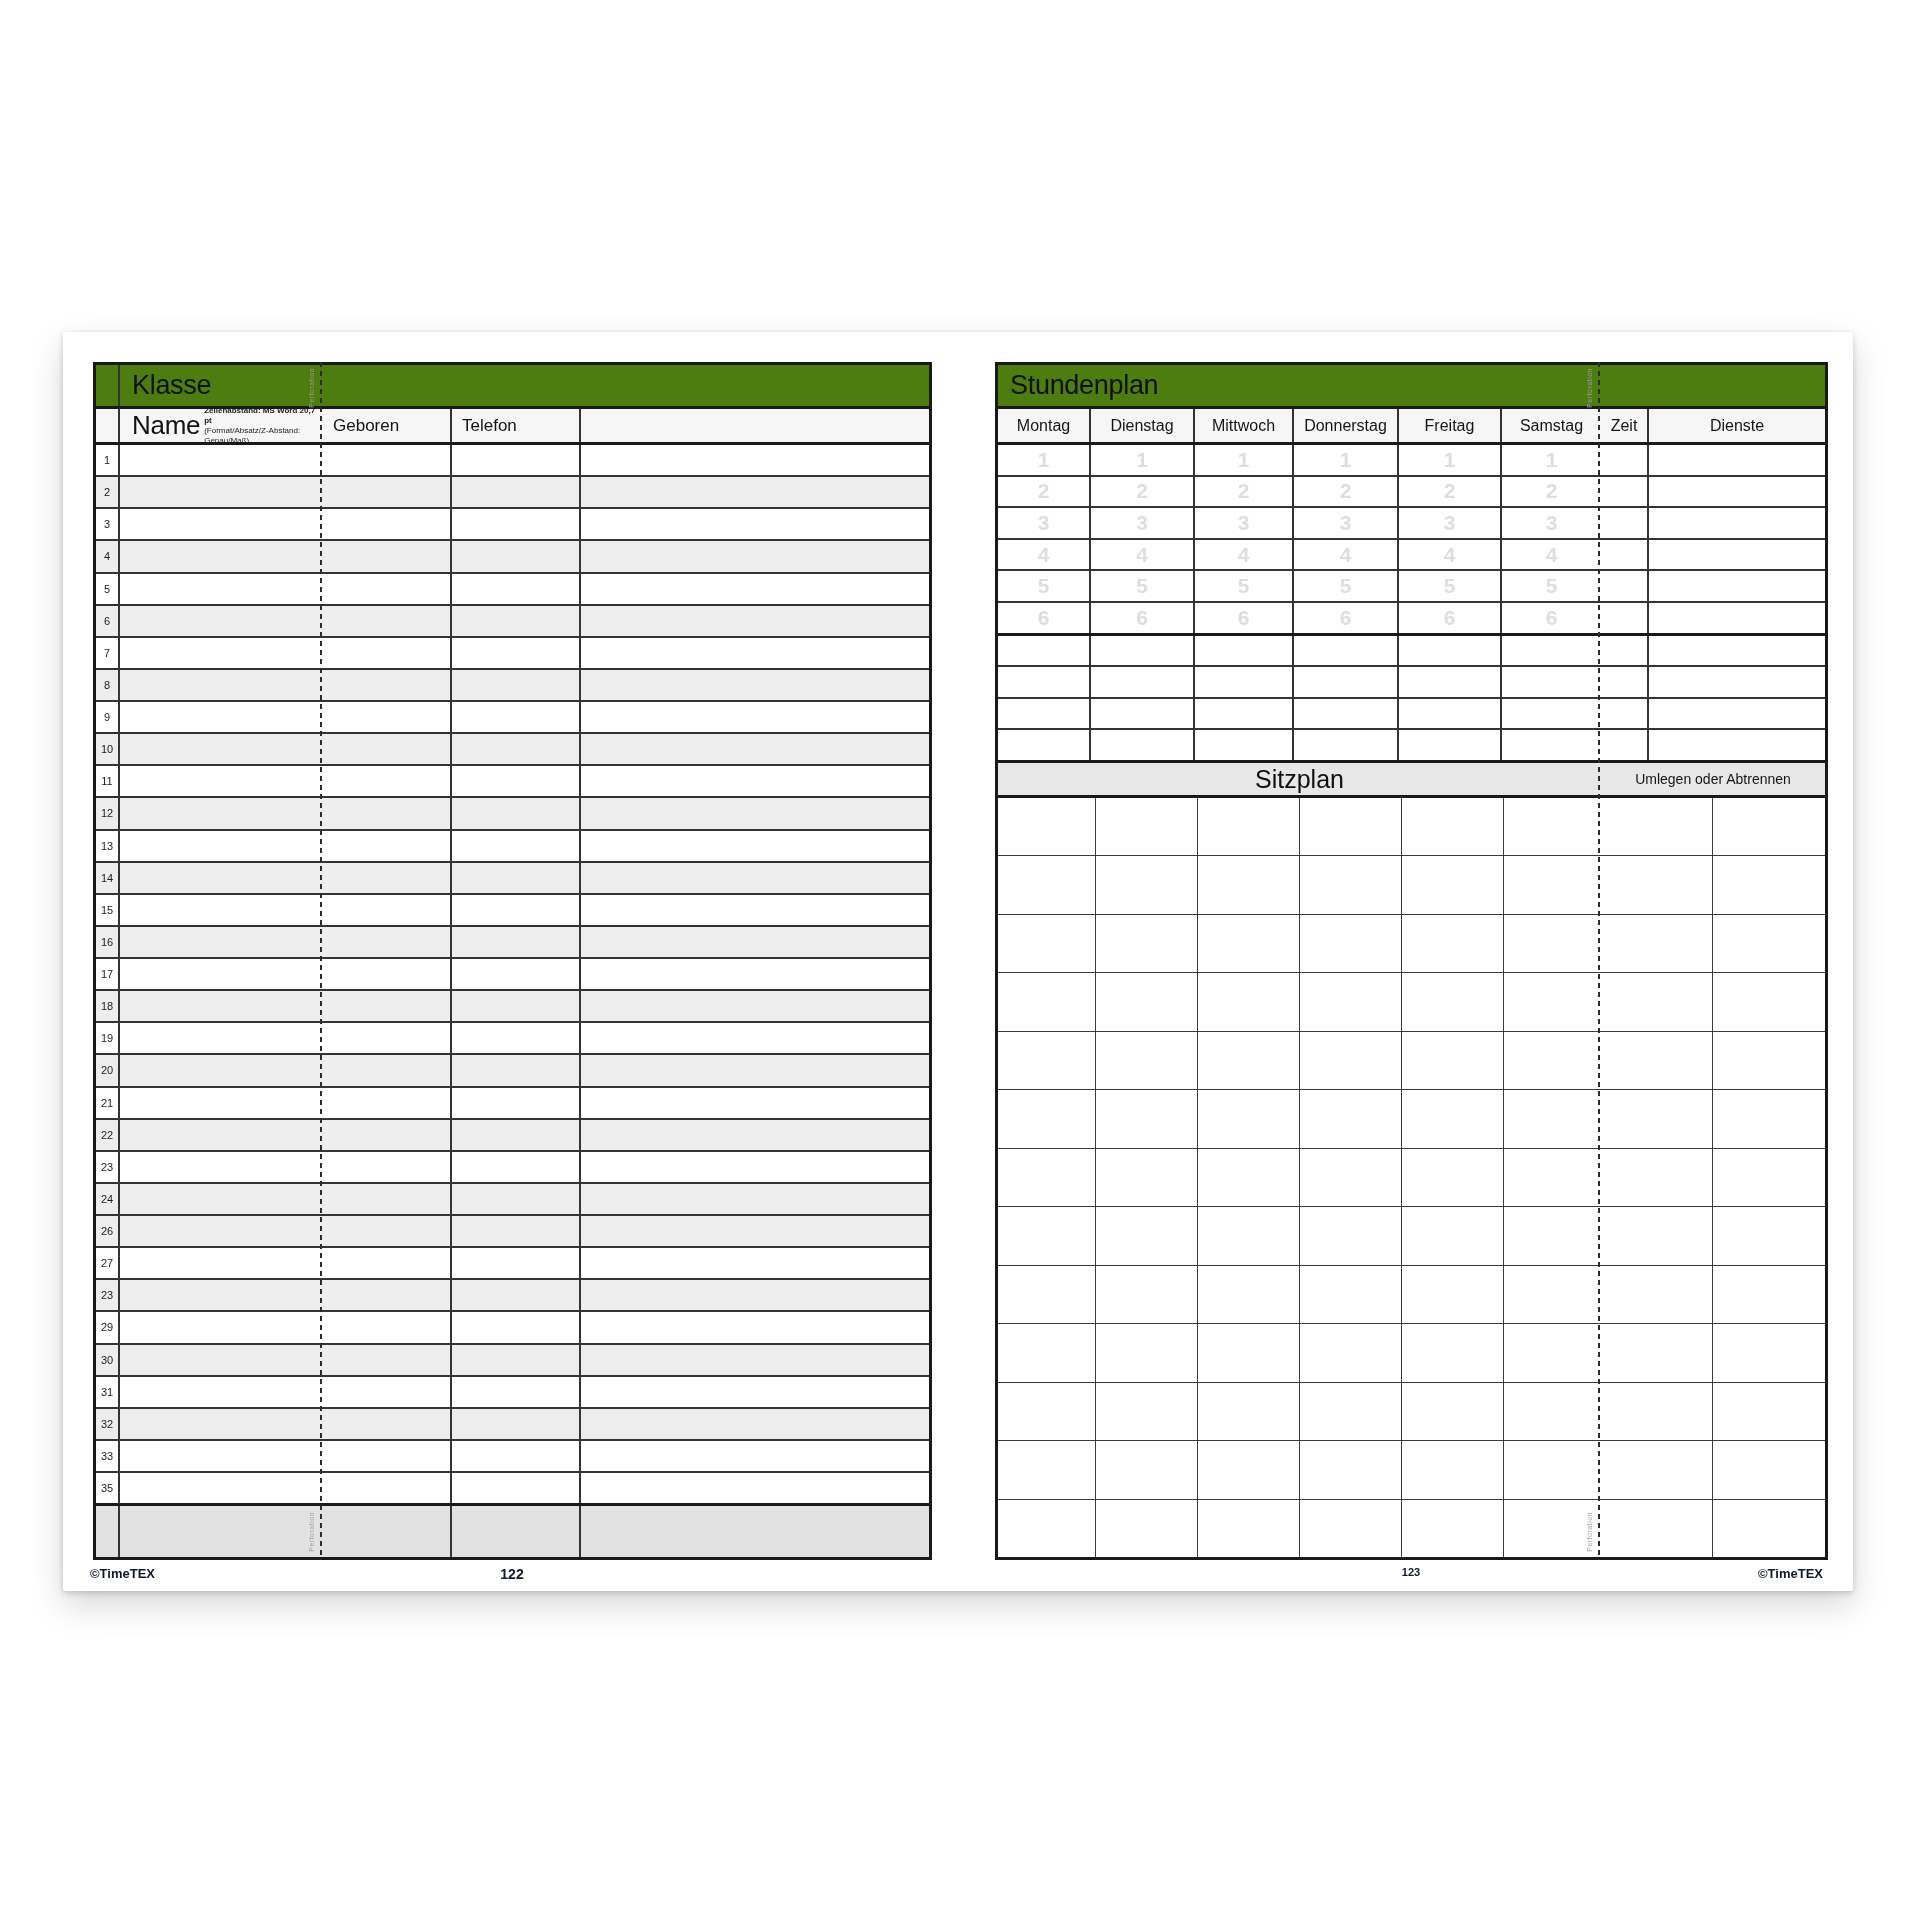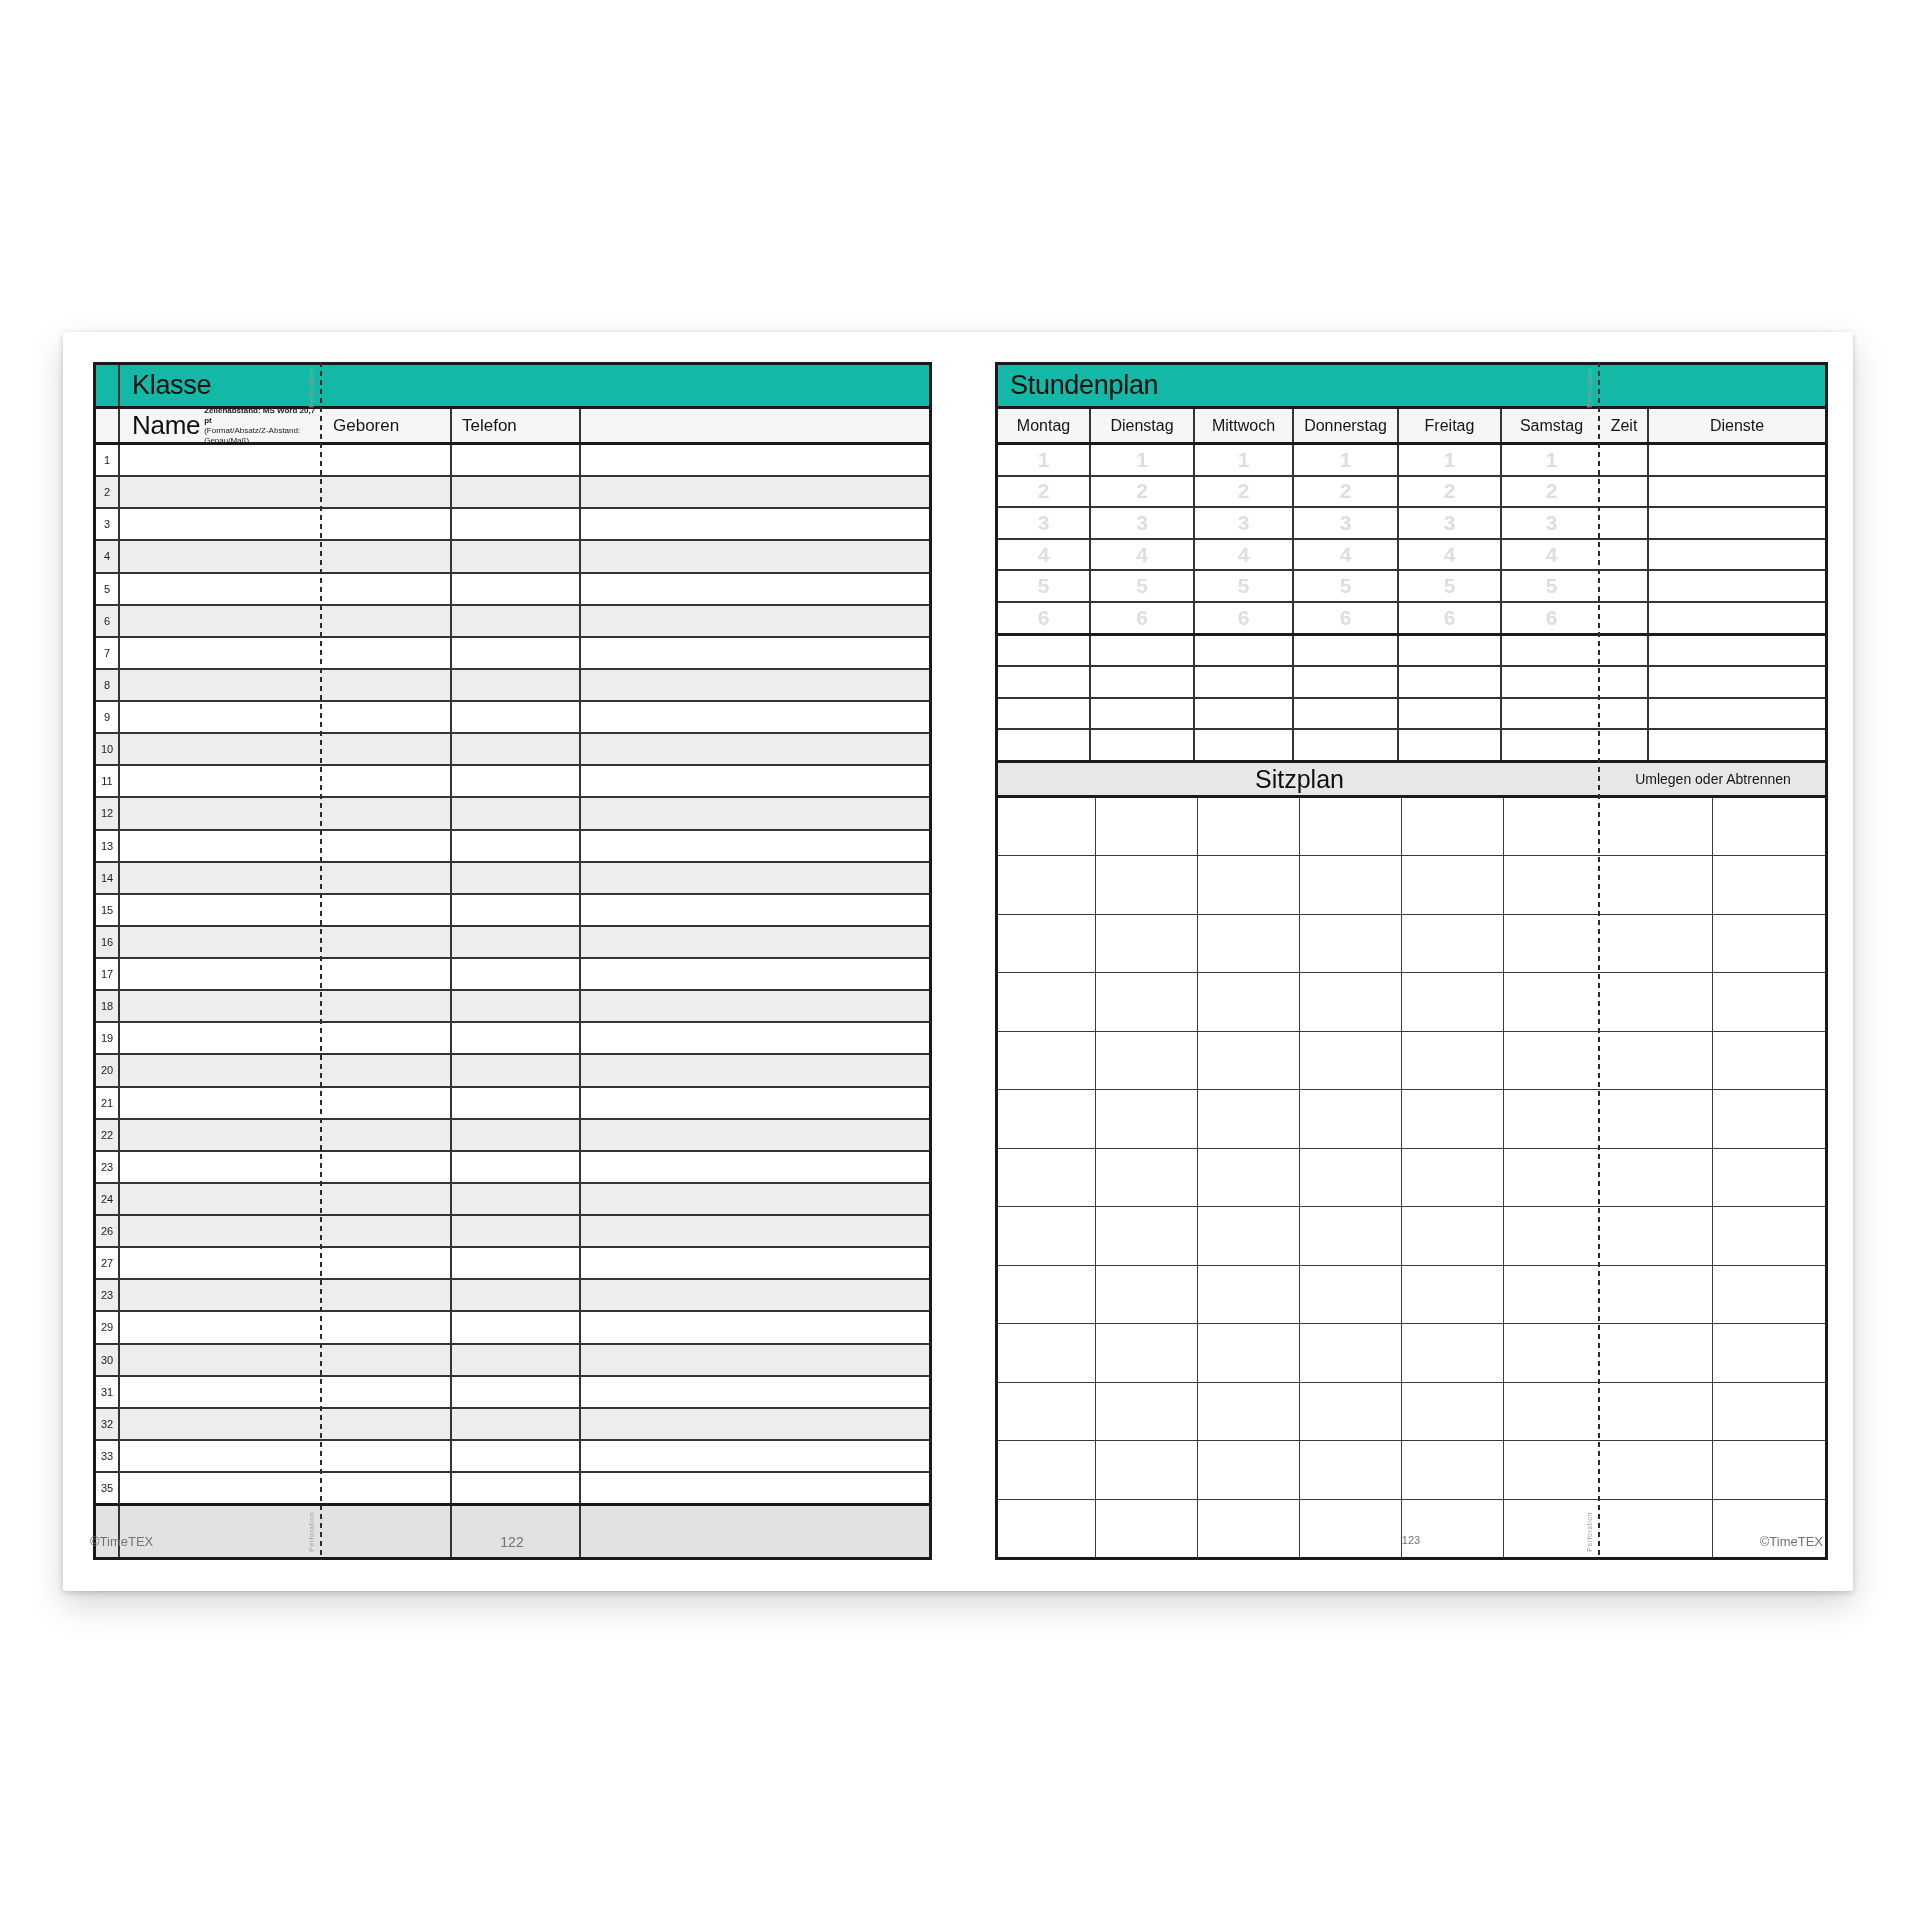--- a/index.html
+++ b/index.html
@@ -26,21 +26,21 @@
   #klasse-table{left:30px;width:839px;}
   #plan-table{left:932px;width:833px;}
 
   .trow{display:grid;box-sizing:border-box;border-bottom:2px solid #343434;position:relative;}
   .cel{box-sizing:border-box;border-right:2px solid #343434;display:flex;align-items:center;overflow:hidden;}
   .cel.nob,.cel.last{border-right:none;}
 
   
   .lcols{grid-template-columns:24px 203px 129px 129px 1fr;}
   .lcols-hdr{grid-template-columns:24px 203px 1fr;}
-  .title-row{height:44px;flex:0 0 auto;background:#14b8a6;border-bottom:3px solid #1a1a1a;}
+  .title-row{height:44px;flex:0 0 auto;background:#4d7c0f;border-bottom:3px solid #1a1a1a;}
   .title-text{font-size:27px;letter-spacing:-.3px;padding-left:12px;color:#101010;}
   .subhdr-row{height:36px;flex:0 0 auto;background:#f6f6f6;border-bottom:3px solid #1a1a1a;}
   .name-wrap{display:flex;align-items:center;gap:4px;padding-left:12px;}
   .name-big{font-size:26px;letter-spacing:-.3px;}
   .name-note{display:flex;flex-direction:column;line-height:1.25;}
   .note-l1{font-size:8px;font-weight:bold;color:#222;}
   .note-l2{font-size:8px;color:#222;}
   .colhead{font-size:17px;padding-left:10px;color:#151515;}
   .lbody{flex:1 1 auto;display:flex;flex-direction:column;}
   .lbody .trow{flex:1 1 0;}
@@ -79,21 +79,21 @@
   .perf-label{
     position:absolute;z-index:6;font-size:7px;color:#9f9f9f;letter-spacing:.5px;
     writing-mode:vertical-rl;transform:rotate(180deg);white-space:nowrap;
   }
   #klasse-table .perf-label{left:212px;}
   #plan-table .perf-label{left:588px;}
   .perf-top{top:3px;}
   .perf-bottom{bottom:5px;}
 
   
-  .pagefoot{position:absolute;top:1202px;height:18px;font-size:13px;color:#737373;}
+  .pagefoot{position:absolute;top:1234px;height:18px;font-size:13px;color:#0f172a;font-weight:bold;}
   #brand-left{left:27px;}
   #pagenum-left{left:369px;width:160px;text-align:center;font-size:14px;}
   #pagenum-right{left:1268px;width:160px;text-align:center;font-size:11px;}
   #brand-right{right:30px;}
 </style>
 </head>
 <body>
 
 <div class="sheet">
 

